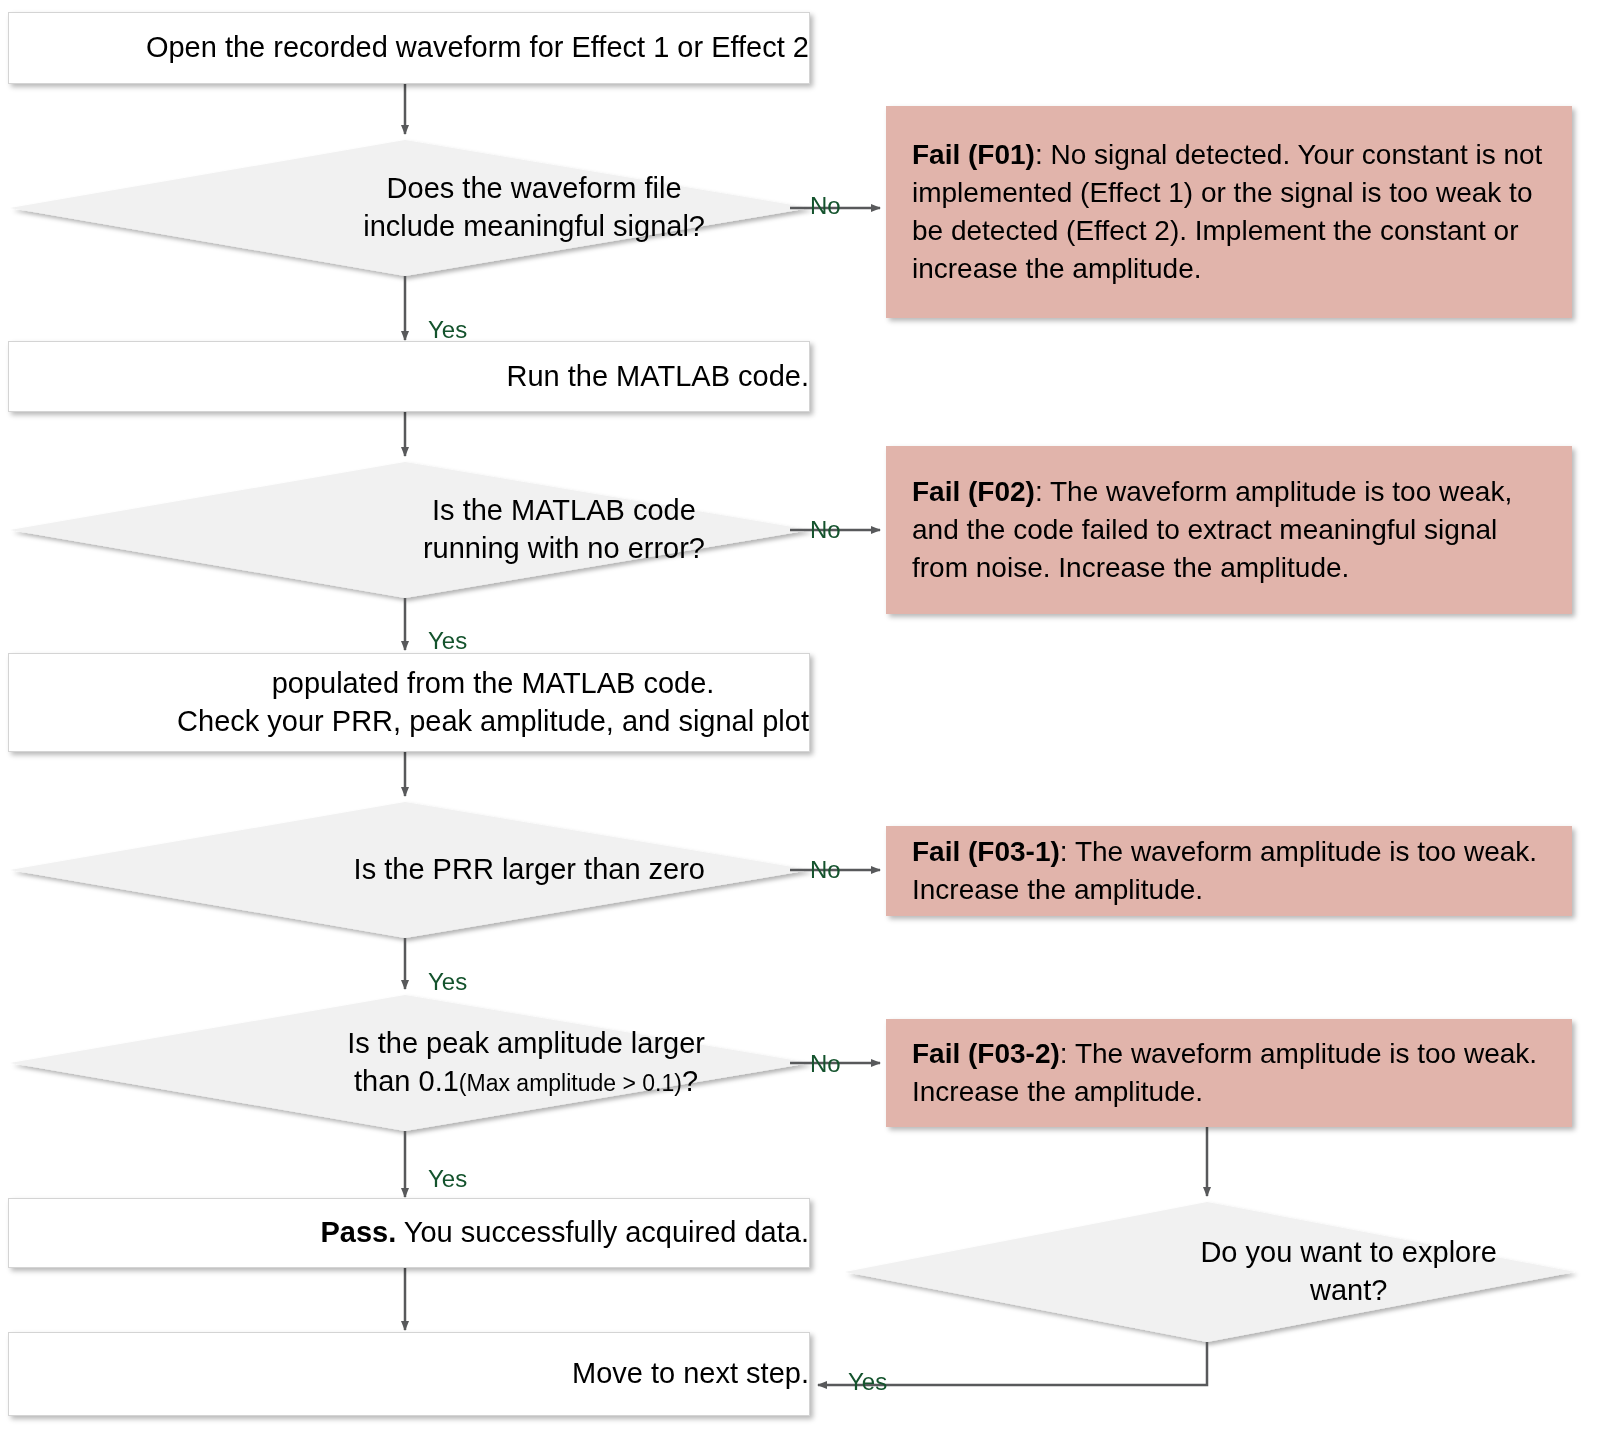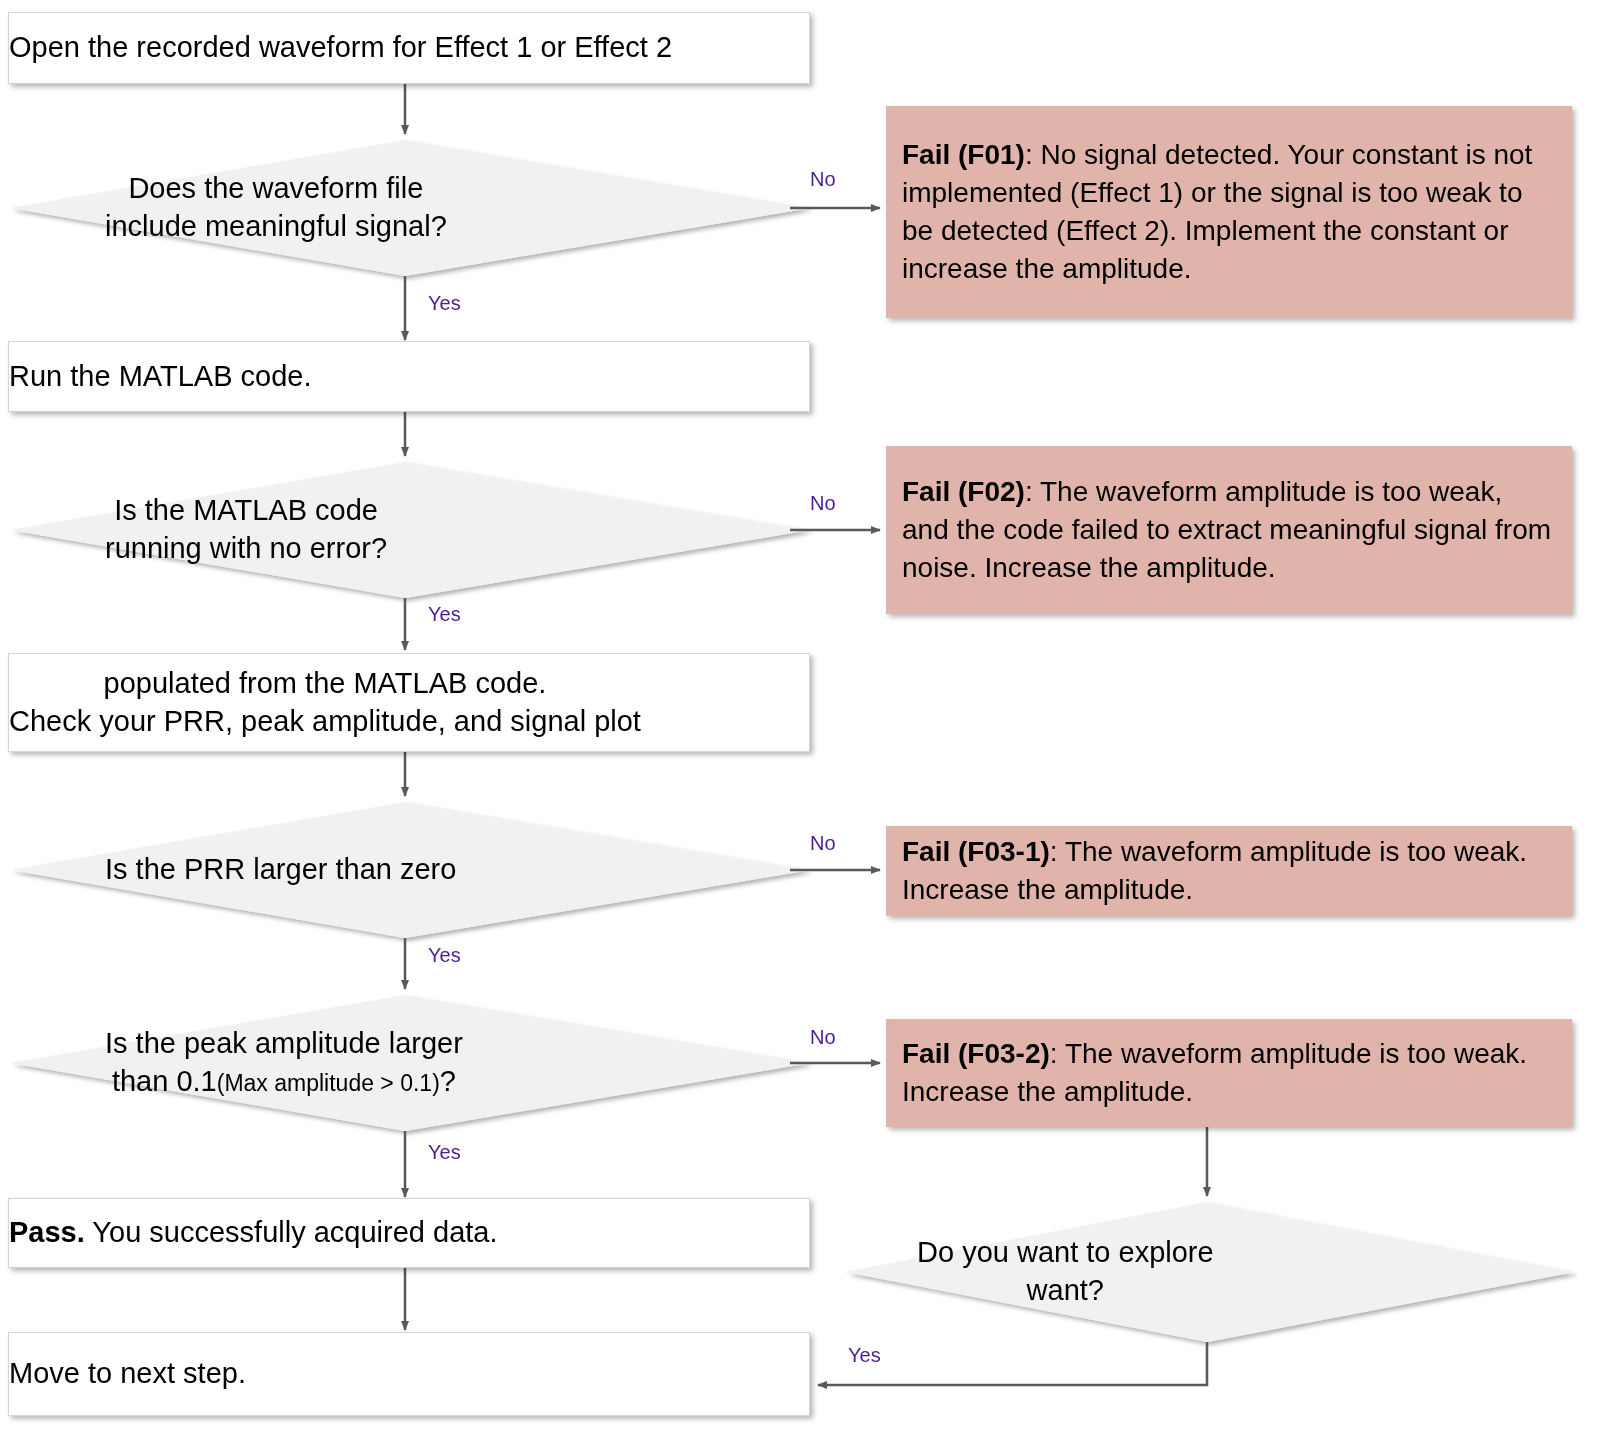--- a/index.html
+++ b/index.html
@@ -18,55 +18,56 @@
     position: absolute;
     left: 0; top: 0;
     width: 1600px;
     height: 1437px;
   }
   .node {
     position: absolute;
     box-sizing: border-box;
     display: flex;
     align-items: center;
-    justify-content: flex-start;
+    justify-content: flex-end;
     text-align: center;
     color: #000000;
     line-height: 1.30;
   }
   
   .proc {
     background: #ffffff;
     border: 1px solid #d4d4d4;
     box-shadow: 3px 3px 5px rgba(0,0,0,0.28);
     font-size: 29px;
   }
   
   .fail {
     background: #e1b4ab;
     box-shadow: 3px 3px 5px rgba(0,0,0,0.28);
     font-size: 28px;
     text-align: left;
     justify-content: flex-start;
-    padding: 12px 16px 12px 16px;
+    padding: 12px 16px 12px 26px;
     line-height: 1.36;
   }
   .fail .inner { width: 100%; }
   
   .diamond {
     font-size: 29px;
     pointer-events: none;
   }
   .small-note { font-size: 23px; }
   b { font-weight: bold; }
   .edge-label {
     position: absolute;
-    font-size: 20px;
-    color: #4c1d95;
+    font-size: 24px;
+    color: #14532d;
     white-space: nowrap;
+    margin-top: 24px;
   }
 </style>
 </head>
 <body>
 
 <svg id="canvas" viewBox="0 0 1600 1437" xmlns="http://www.w3.org/2000/svg">
   <defs>
     <marker id="arrow" markerWidth="12" markerHeight="12" refX="9" refY="4" orient="auto" markerUnits="userSpaceOnUse">
       <path d="M0,0 L10,4 L0,8 z" fill="#58595b"></path>
     </marker>

